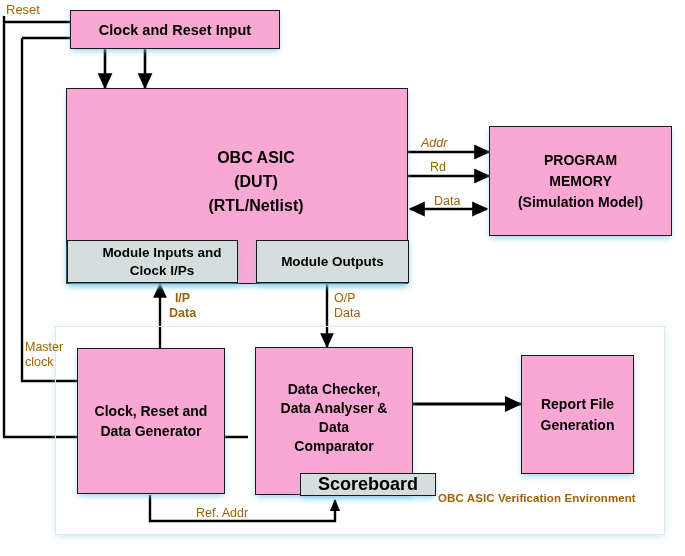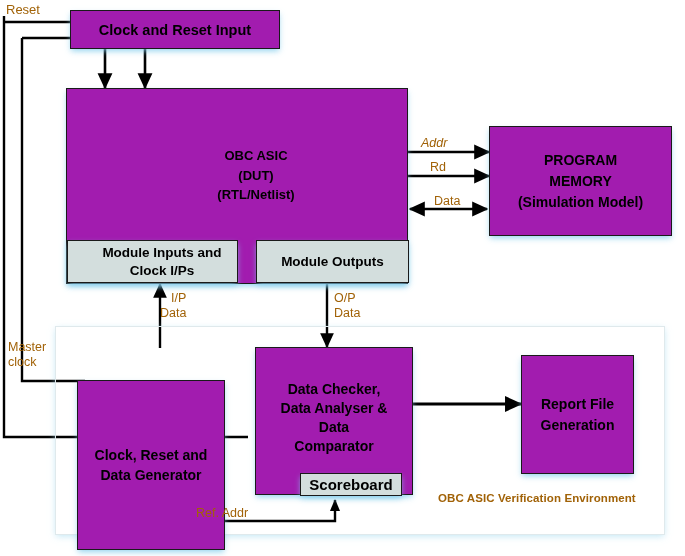--- a/index.html
+++ b/index.html
@@ -23,21 +23,21 @@
     left: 0;
     top: 0;
     width: 685px;
     height: 556px;
     pointer-events: none;
   }
   .box {
     position: absolute;
     box-sizing: border-box;
     border: 1.5px solid #1a1a1a;
-    background: #a21caf;
+    background: #f9a8d4;
     display: flex;
     align-items: center;
     justify-content: center;
     text-align: center;
     color: #000000;
     box-shadow: 0 3px 6px -1px rgba(130, 205, 235, 0.85);
   }
   .box-bold {
     font-weight: bold;
   }
@@ -69,21 +69,21 @@
   #dut-box {
     left: 66px;
     top: 88px;
     width: 342px;
     height: 196px;
     align-items: flex-start;
     justify-content: center;
   }
   #dut-label {
     margin-top: 57px;
-    font-size: 13px;
+    font-size: 16px;
     font-weight: bold;
     line-height: 1.5;
     margin-left: 38px;
   }
   #clock-reset-input-box {
     left: 70px;
     top: 10px;
     width: 210px;
     height: 39px;
     font-size: 14.5px;
@@ -115,60 +115,59 @@
   #verif-env-box {
     left: 55px;
     top: 326px;
     width: 610px;
     height: 209px;
   }
   #clock-gen-box {
     left: 77px;
     top: 348px;
     width: 148px;
-    height: 170px;
+    height: 146px;
     font-size: 14px;
     line-height: 1.45;
-    margin-top: 32px;
   }
   #data-checker-box {
     left: 255px;
     top: 347px;
     width: 158px;
     height: 148px;
     align-items: flex-start;
     font-size: 14px;
     line-height: 1.35;
   }
   #data-checker-label {
     margin-top: 32px;
     padding: 0 4px;
   }
   #scoreboard-box {
     left: 300px;
     top: 473px;
-    width: 102px;
+    width: 136px;
     height: 23px;
-    font-size: 15px;
+    font-size: 18px;
   }
   #report-file-box {
     left: 521px;
     top: 355px;
     width: 113px;
     height: 119px;
     font-size: 14px;
     line-height: 1.45;
   }
   #label-reset      { left: 6px;   top: 2px;   font-size: 13px; }
   #label-addr       { left: 421px; top: 136px; font-style: italic; }
   #label-rd         { left: 430px; top: 160px; }
   #label-data-bus   { left: 434px; top: 194px; }
-  #label-ip-data    { left: 160px; top: 291px; text-align: right; }
+  #label-ip-data    { left: 169px; top: 291px; text-align: center; font-weight: bold; }
   #label-op-data    { left: 334px; top: 291px; text-align: left; }
-  #label-master-clk { left: 8px;  top: 340px; text-align: left; }
+  #label-master-clk { left: 25px;  top: 340px; text-align: left; }
   #label-ref-data   { left: 196px; top: 506px; }
   #label-env-name   { left: 438px; top: 492px; }
 </style>
 </head>
 <body>
 
 <div id="canvas">
 
   <svg class="wires" viewBox="0 0 685 556" xmlns="http://www.w3.org/2000/svg">
     <defs>

